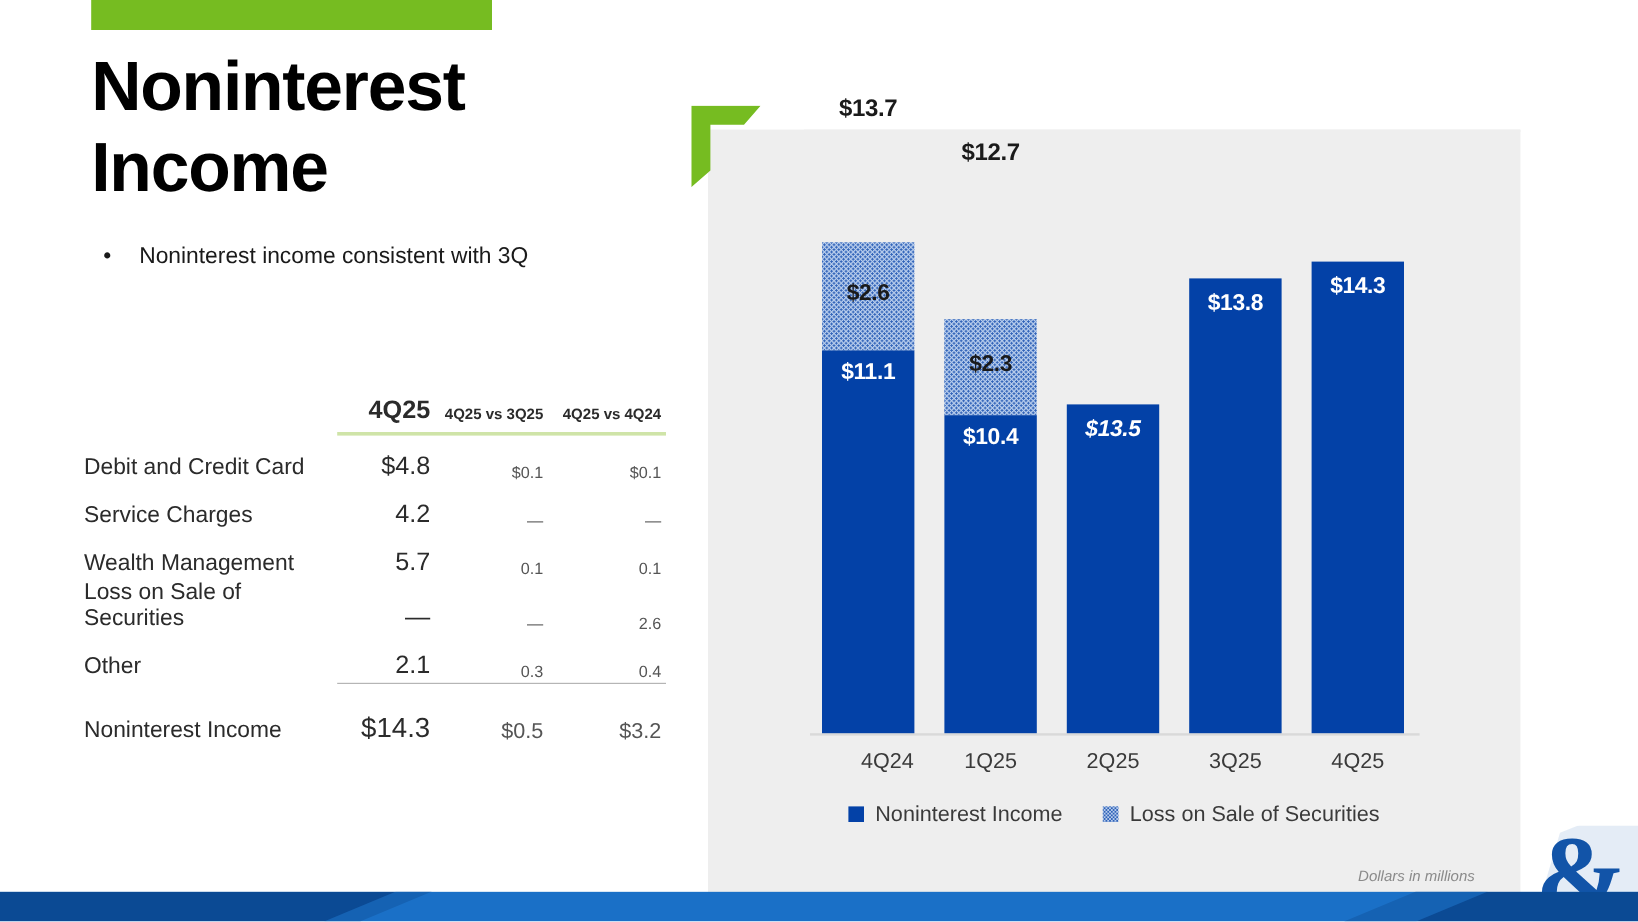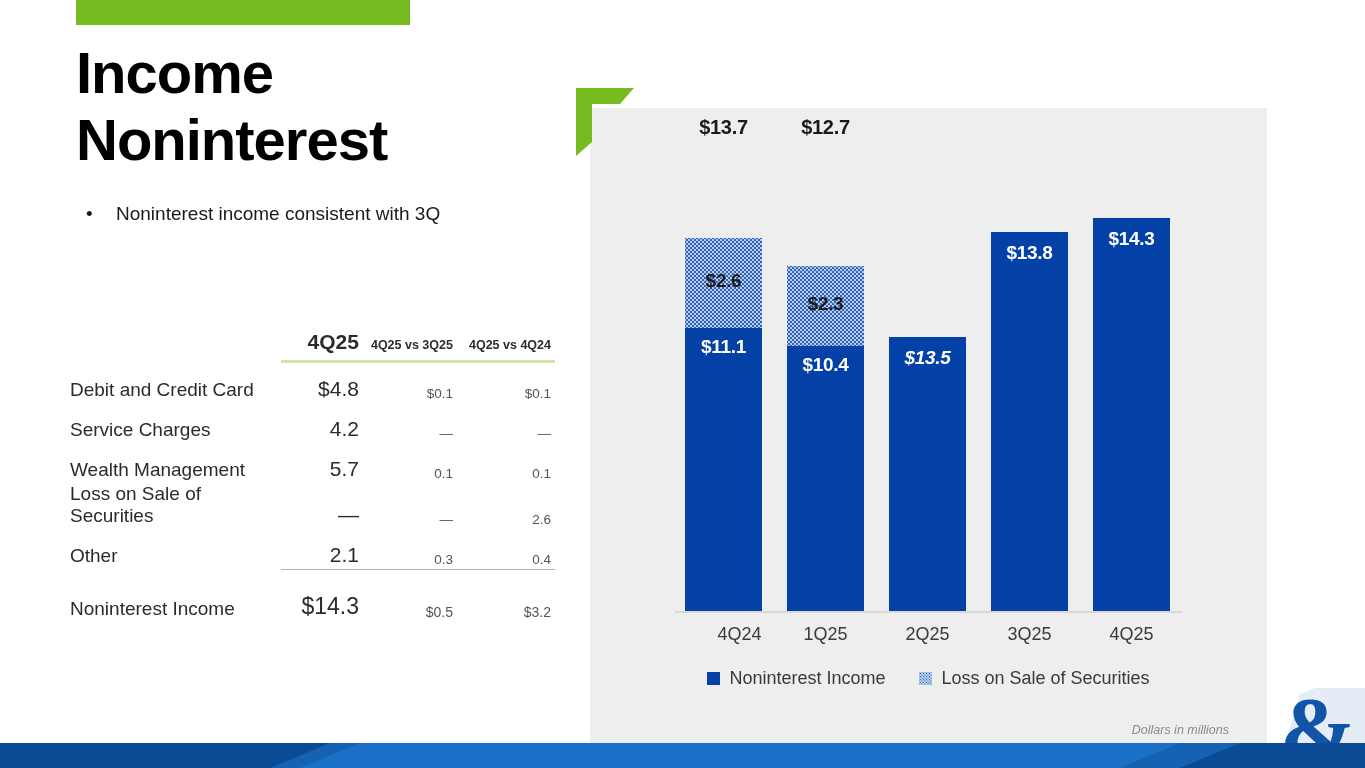--- a/index.html
+++ b/index.html
@@ -131,21 +131,21 @@
   }
   tr.total-rule td.rule-cell {
     background: #b5b5b5;
   }
   tr.total-row td {
     height: 44px;
     padding-top: 6px !important;
   }
   tr.total-row .cell-label { font-size: 19px; }
   tr.total-row .cell-cur   { font-size: 23px; }
-  tr.total-row .cell-vs    { font-size: 14px; }
+  tr.total-row .cell-vs    { font-size: 18px; }
 
   
   #chart-panel {
     position: absolute;
     left: 590px;
     top: 108px;
     width: 677px;
     height: 637px;
     background: #eeeeee;
   }
@@ -312,22 +312,22 @@
   }
 </style>
 </head>
 <body>
 
 <div id="left-panel">
 
   <div id="green-top-bar"></div>
 
   <div id="page-title">
+    <span class="title-line">Noninterest</span>
     <span class="title-line">Income</span>
-    <span class="title-line">Noninterest</span>
   </div>
 
   <div id="bullet-list">
     <div class="bullet-row">
       <span class="bullet-dot">•</span>
       <span>Noninterest income consistent with 3Q</span>
     </div>
   </div>
 
   <table id="metrics-table">
@@ -393,21 +393,21 @@
 <div id="chart-panel">
   <div id="plot-area">
     <div id="axis-line"></div>
 
     <div class="bar-group" style="left:95px;">
       <div class="bar-total" style="top:-122px;">$13.7</div>
       <div class="bar-col">
         <div class="seg-hatch" style="height:90px;">
           <span class="seg-value on-hatch">$2.6</span>
         </div>
-        <div class="seg-base" style="height:283px;text-decoration:underline;">
+        <div class="seg-base" style="height:319px;text-decoration:underline;">
           <span class="seg-value on-base">$11.1</span>
         </div>
       </div>
     </div>
 
     <div class="bar-group" style="left:197px;">
       <div class="bar-total" style="top:-150px;">$12.7</div>
       <div class="bar-col">
         <div class="seg-hatch" style="height:80px;">
           <span class="seg-value on-hatch">$2.3</span>

